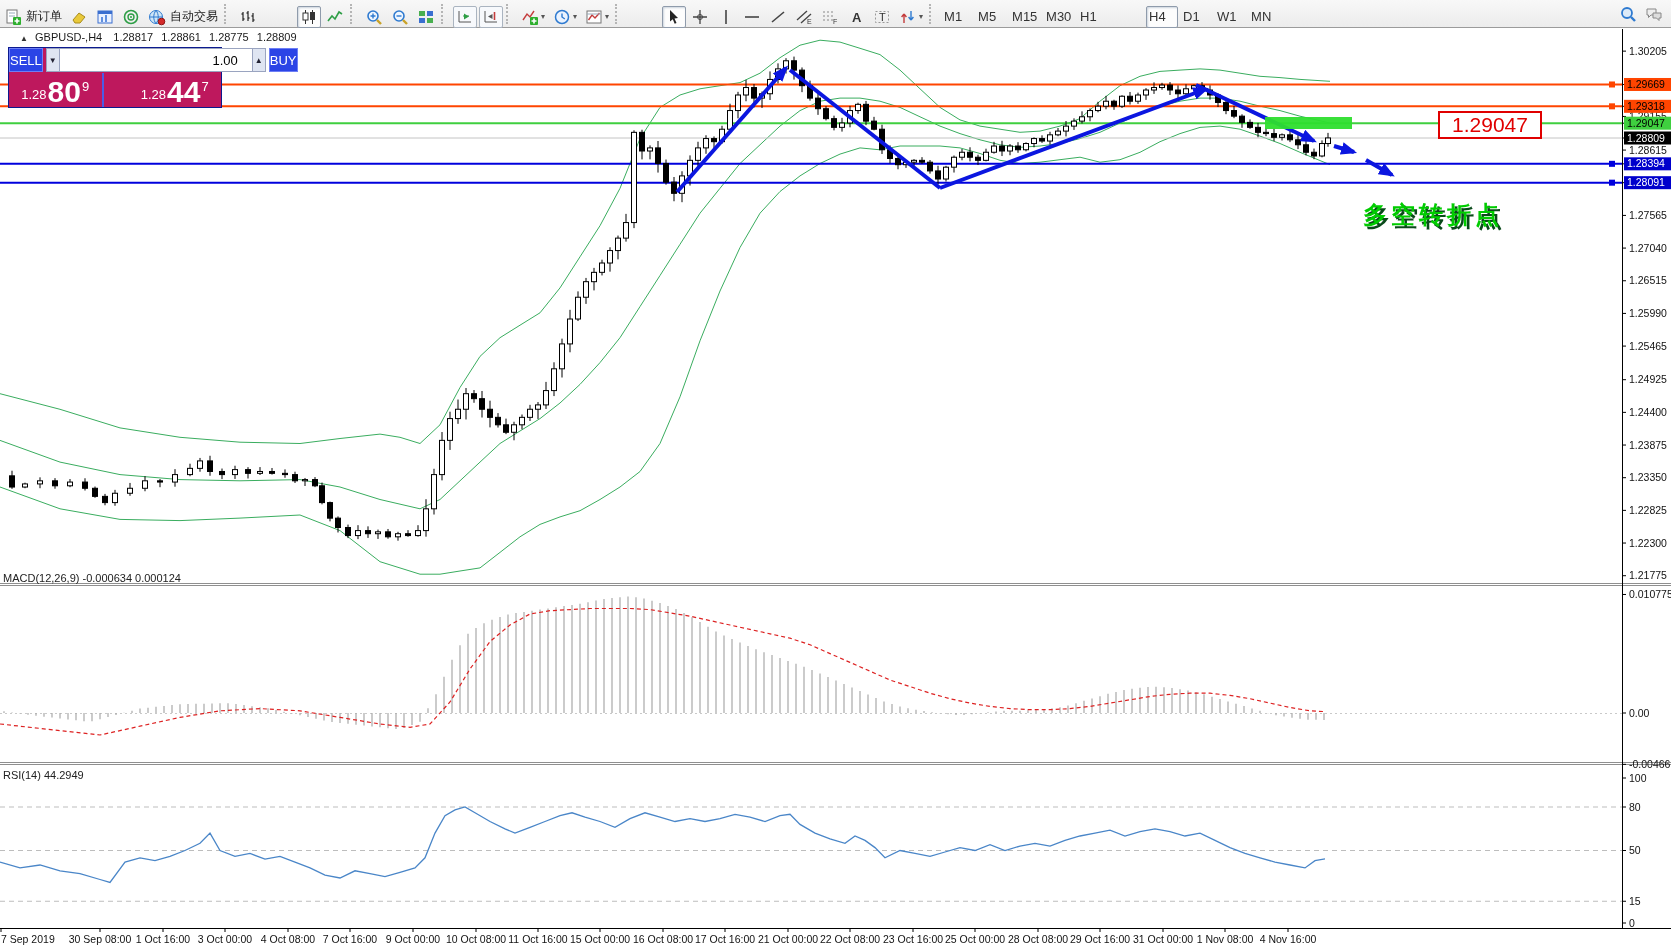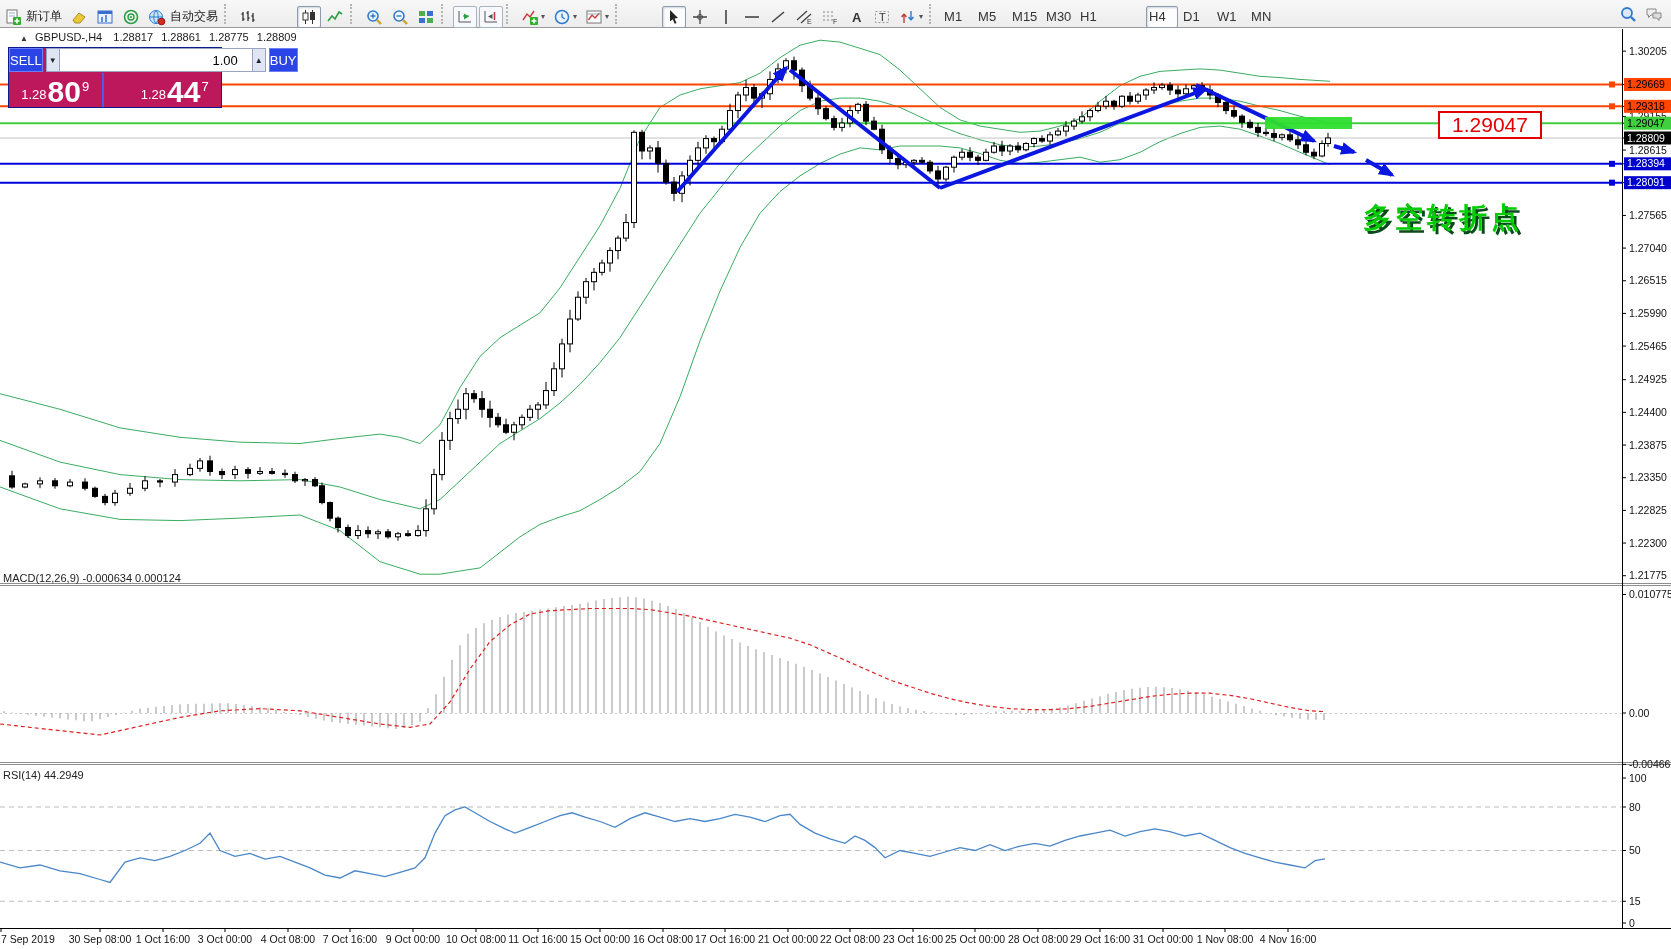--- a/index.html
+++ b/index.html
@@ -32,21 +32,21 @@
     text-align:right;padding-right:14px;font-family:"Liberation Sans",sans-serif;outline:none;}
   #tp-row2{display:flex;height:34px;margin-top:1px;gap:25px;}
   .tp-quote{flex:1;color:#fff;display:flex;align-items:flex-end;justify-content:center;padding-bottom:1px;}
   .tp-quote:first-child{border-right:2px solid #4b5ce8;}
   .q-small{font-size:13px;margin-bottom:4px;}
   .q-big{font-size:30px;font-weight:bold;line-height:28px;margin:0 1px;}
   .q-sup{font-size:13px;margin-bottom:12px;}
   #macd-label,#rsi-label{position:absolute;left:3px;font-size:11px;color:#222;}
   #macd-label{top:572px;}
   #rsi-label{top:769px;}
-  #cn-note{position:absolute;left:1363px;top:199px;font-size:28px;font-weight:bold;color:#00cc00;
+  #cn-note{position:absolute;left:1363px;top:199px;font-size:24px;font-weight:bold;color:#00cc00;
     text-shadow:3px 3px 0 #0a4a1a;letter-spacing:4px;white-space:nowrap;}
   #price-box{position:absolute;left:1438px;top:111px;width:100px;height:24px;background:#fff;
     border:2px solid #e00000;color:#e00000;font-size:21px;display:flex;align-items:center;justify-content:center;}
   #green-rect{position:absolute;left:1265px;top:117px;width:87px;height:12px;background:#2ede2e;opacity:0.95;}
   svg text{font-family:"Liberation Sans",sans-serif;}
 </style>
 </head>
 <body>
 
 <div id="screen">

